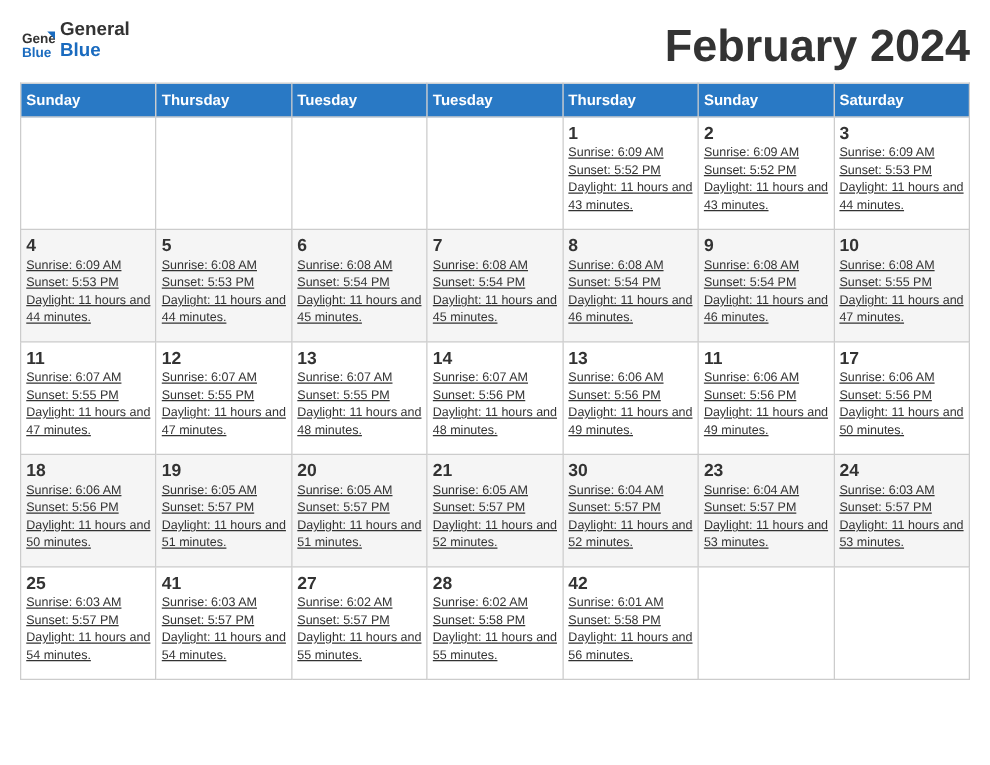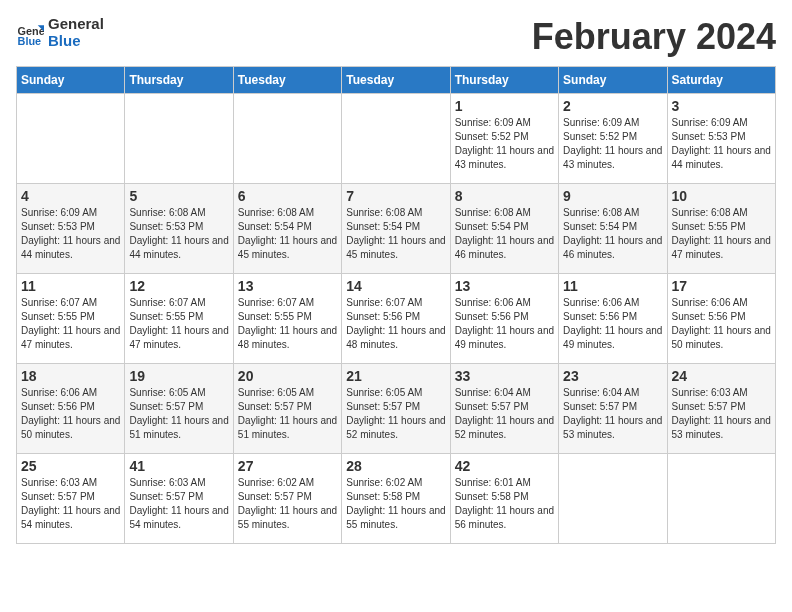--- a/index.html
+++ b/index.html
@@ -61,20 +61,21 @@
     .day-number {
       font-size: 14px;
       font-weight: bold;
       color: #333;
       margin-bottom: 2px;
     }
     .day-info {
       font-size: 10px;
       color: #333;
       line-height: 1.4;
+      text-decoration: underline;
     }
     tbody tr:nth-child(odd) td {
       background-color: #fff;
     }
     tbody tr:nth-child(even) td {
       background-color: #f5f5f5;
     }
     td.empty {
       background-color: #fff;
     }
@@ -201,21 +202,21 @@
         </td>
         <td>
           <div class="day-number">20</div>
           <div class="day-info">Sunrise: 6:05 AM<br>Sunset: 5:57 PM<br>Daylight: 11 hours and 51 minutes.</div>
         </td>
         <td>
           <div class="day-number">21</div>
           <div class="day-info">Sunrise: 6:05 AM<br>Sunset: 5:57 PM<br>Daylight: 11 hours and 52 minutes.</div>
         </td>
         <td>
-          <div class="day-number">33</div>
+          <div class="day-number">30</div>
           <div class="day-info">Sunrise: 6:04 AM<br>Sunset: 5:57 PM<br>Daylight: 11 hours and 52 minutes.</div>
         </td>
         <td>
           <div class="day-number">23</div>
           <div class="day-info">Sunrise: 6:04 AM<br>Sunset: 5:57 PM<br>Daylight: 11 hours and 53 minutes.</div>
         </td>
         <td>
           <div class="day-number">24</div>
           <div class="day-info">Sunrise: 6:03 AM<br>Sunset: 5:57 PM<br>Daylight: 11 hours and 53 minutes.</div>
         </td>

